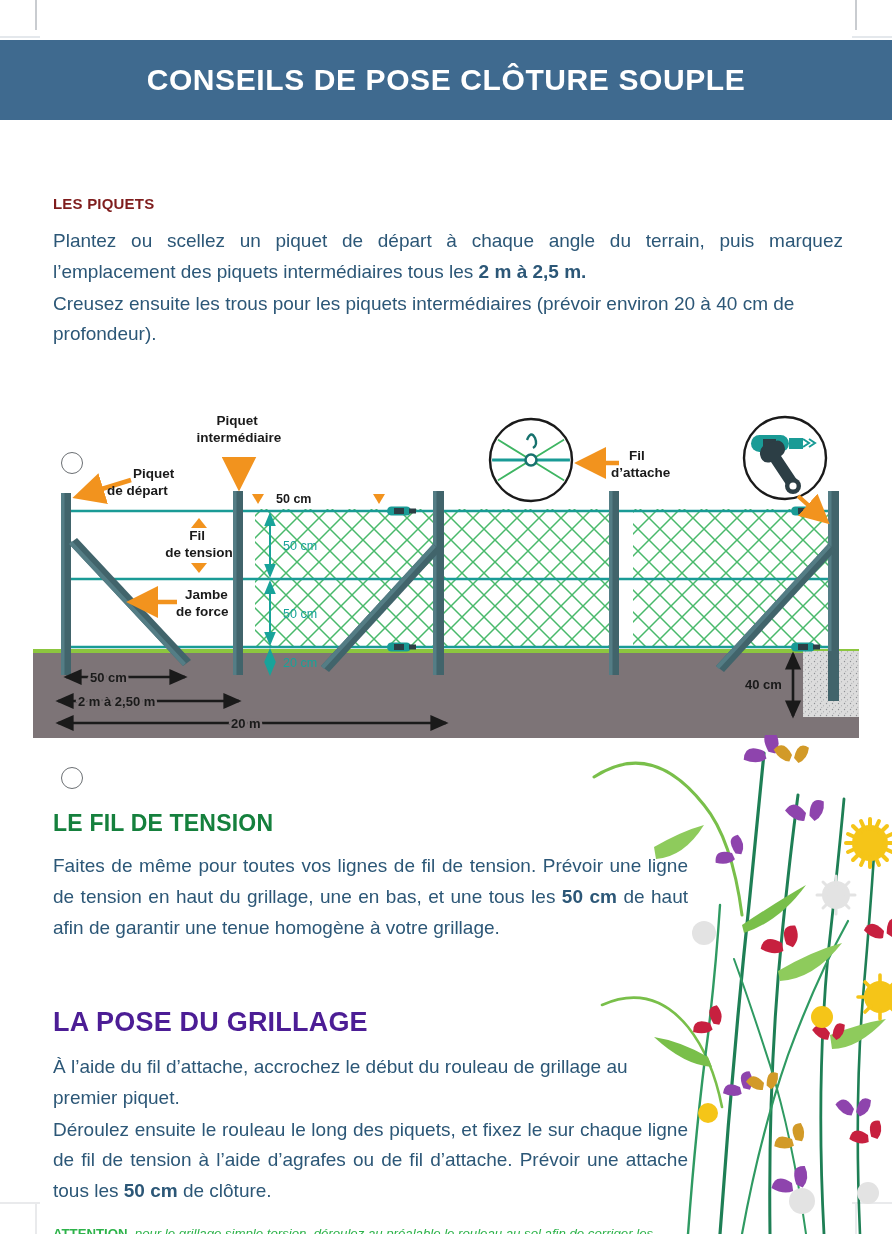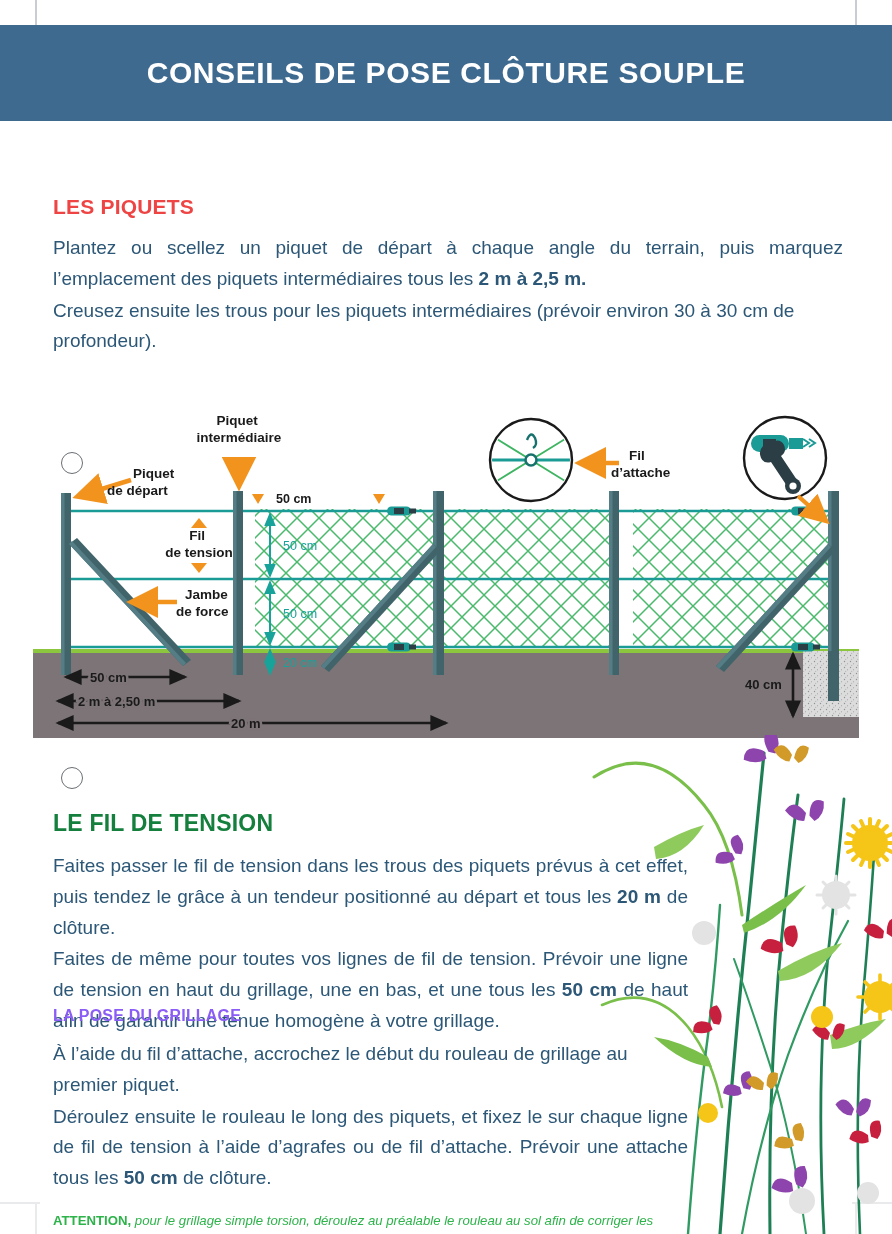--- a/index.html
+++ b/index.html
@@ -13,34 +13,34 @@
   .page{position:absolute;inset:0;}
 
   
   .crop{position:absolute;background:#c9ccd0;}
   .crop.v{width:2px;height:30px;}
   .crop.h{height:2px;width:40px;}
   .crop.onblue{background:#e4e8ec;}
 
   
   .banner{
-    position:absolute;left:0;top:25px;width:892px;height:96px;
+    position:absolute;left:0;top:40px;width:892px;height:80px;
     background:#3f6a8f;display:flex;align-items:center;justify-content:center;
   }
   .banner h1{
     margin:0;color:#ffffff;font-size:30px;font-weight:bold;
     letter-spacing:.6px;white-space:nowrap;
   }
 
   
   .section{position:absolute;}
   .sec-title{margin:0 0 14px 0;font-weight:bold;letter-spacing:.2px;}
-  .h-blue{color:#ef4444;font-size:21px;}
+  .h-blue{color:#7f1d1d;font-size:15px;}
   .h-teal{color:#15803d;font-size:23px;}
-  .h-green{color:#8b5cf6;font-size:16px;}
+  .h-green{color:#4c1d95;font-size:27px;}
   .body-txt{color:#2c5777;font-size:19px;line-height:1.62;}
   .body-txt p{margin:0 0 1px 0;}
   .body-txt b{font-weight:bold;}
   .justify{text-align:justify;}
   .attention{color:#2db34a;font-size:13.2px;line-height:1.55;font-style:italic;margin-top:17px;}
   .attention b{font-style:normal;font-weight:bold;}
 
   
   .step-circle{
     position:absolute;width:20px;height:20px;border-radius:50%;
@@ -71,21 +71,21 @@
   <div class="crop v" style="right:35px;top:1204px;background:#e9eaec;"></div>
 
   <div class="banner">
     <h1>CONSEILS DE POSE CLÔTURE SOUPLE</h1>
   </div>
 
   <div class="section" style="left:53px;top:195px;width:790px;">
     <h2 class="sec-title h-blue">LES PIQUETS</h2>
     <div class="body-txt">
       <p class="justify">Plantez ou scellez un piquet de départ à chaque angle du terrain, puis marquez l’emplacement des piquets intermédiaires tous les <b>2 m à 2,5 m.</b></p>
-      <p>Creusez ensuite les trous pour les piquets intermédiaires (prévoir environ 30 à 30 cm de profondeur).</p>
+      <p>Creusez ensuite les trous pour les piquets intermédiaires (prévoir environ 20 à 40 cm de profondeur).</p>
     </div>
   </div>
 
   <div class="step-circle" style="left:61px;top:452px;"></div>
 
   <div class="diagram">
     <svg width="826" height="330" viewBox="0 0 826 330" xmlns="http://www.w3.org/2000/svg">
       <defs>
         <pattern id="meshpat" width="22" height="22" patternUnits="userSpaceOnUse">
           <path d="M0 0 L22 22 M22 0 L0 22" stroke="#3fb563" stroke-width="1.5" fill="none"></path>
@@ -302,21 +302,20 @@
         <tspan x="578" dy="17">d’attache</tspan>
       </text>
     </svg>
   </div>
 
   <div class="step-circle" style="left:61px;top:767px;"></div>
 
   <div class="section" style="left:53px;top:810px;width:635px;">
     <h2 class="sec-title h-teal">LE FIL DE TENSION</h2>
     <div class="body-txt">
-      <p class="justify">Faites passer le fil de tension dans les trous des piquets prévus à cet effet, puis tendez le grâce à un tendeur positionné au départ et tous les <b>20 m</b> de clôture.</p>
       <p class="justify">Faites de même pour toutes vos lignes de fil de tension. Prévoir une ligne de tension en haut du grillage, une en bas, et une tous les <b>50 cm</b> de haut afin de garantir une tenue homogène à votre grillage.</p>
     </div>
   </div>
 
   <div class="section" style="left:53px;top:1007px;width:635px;">
     <h2 class="sec-title h-green">LA POSE DU GRILLAGE</h2>
     <div class="body-txt">
       <p>À l’aide du fil d’attache, accrochez le début du rouleau de grillage au premier piquet.</p>
       <p class="justify">Déroulez ensuite le rouleau le long des piquets, et fixez le sur chaque ligne de fil de tension à l’aide d’agrafes ou de fil d’attache. Prévoir une attache tous les <b>50 cm</b> de clôture.</p>
     </div>

